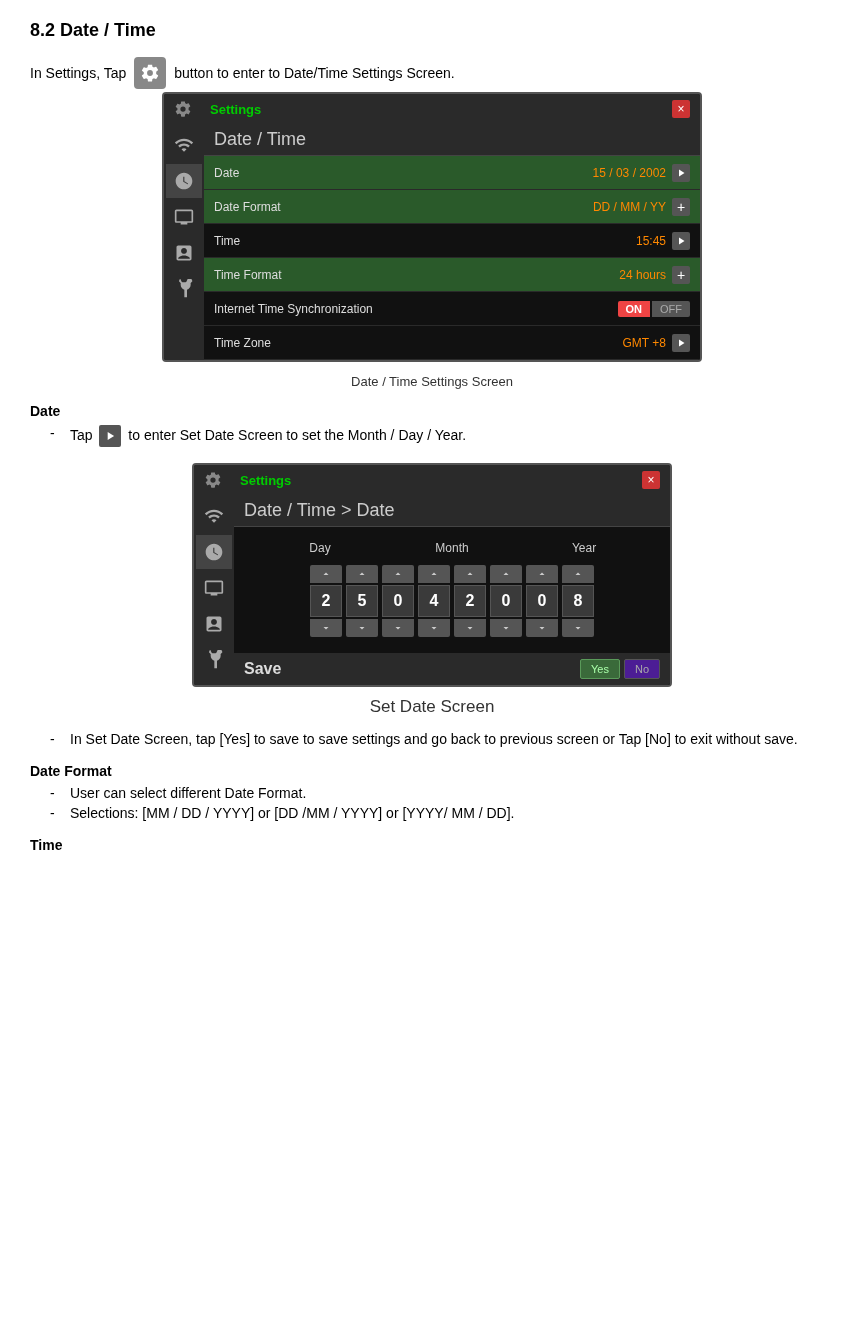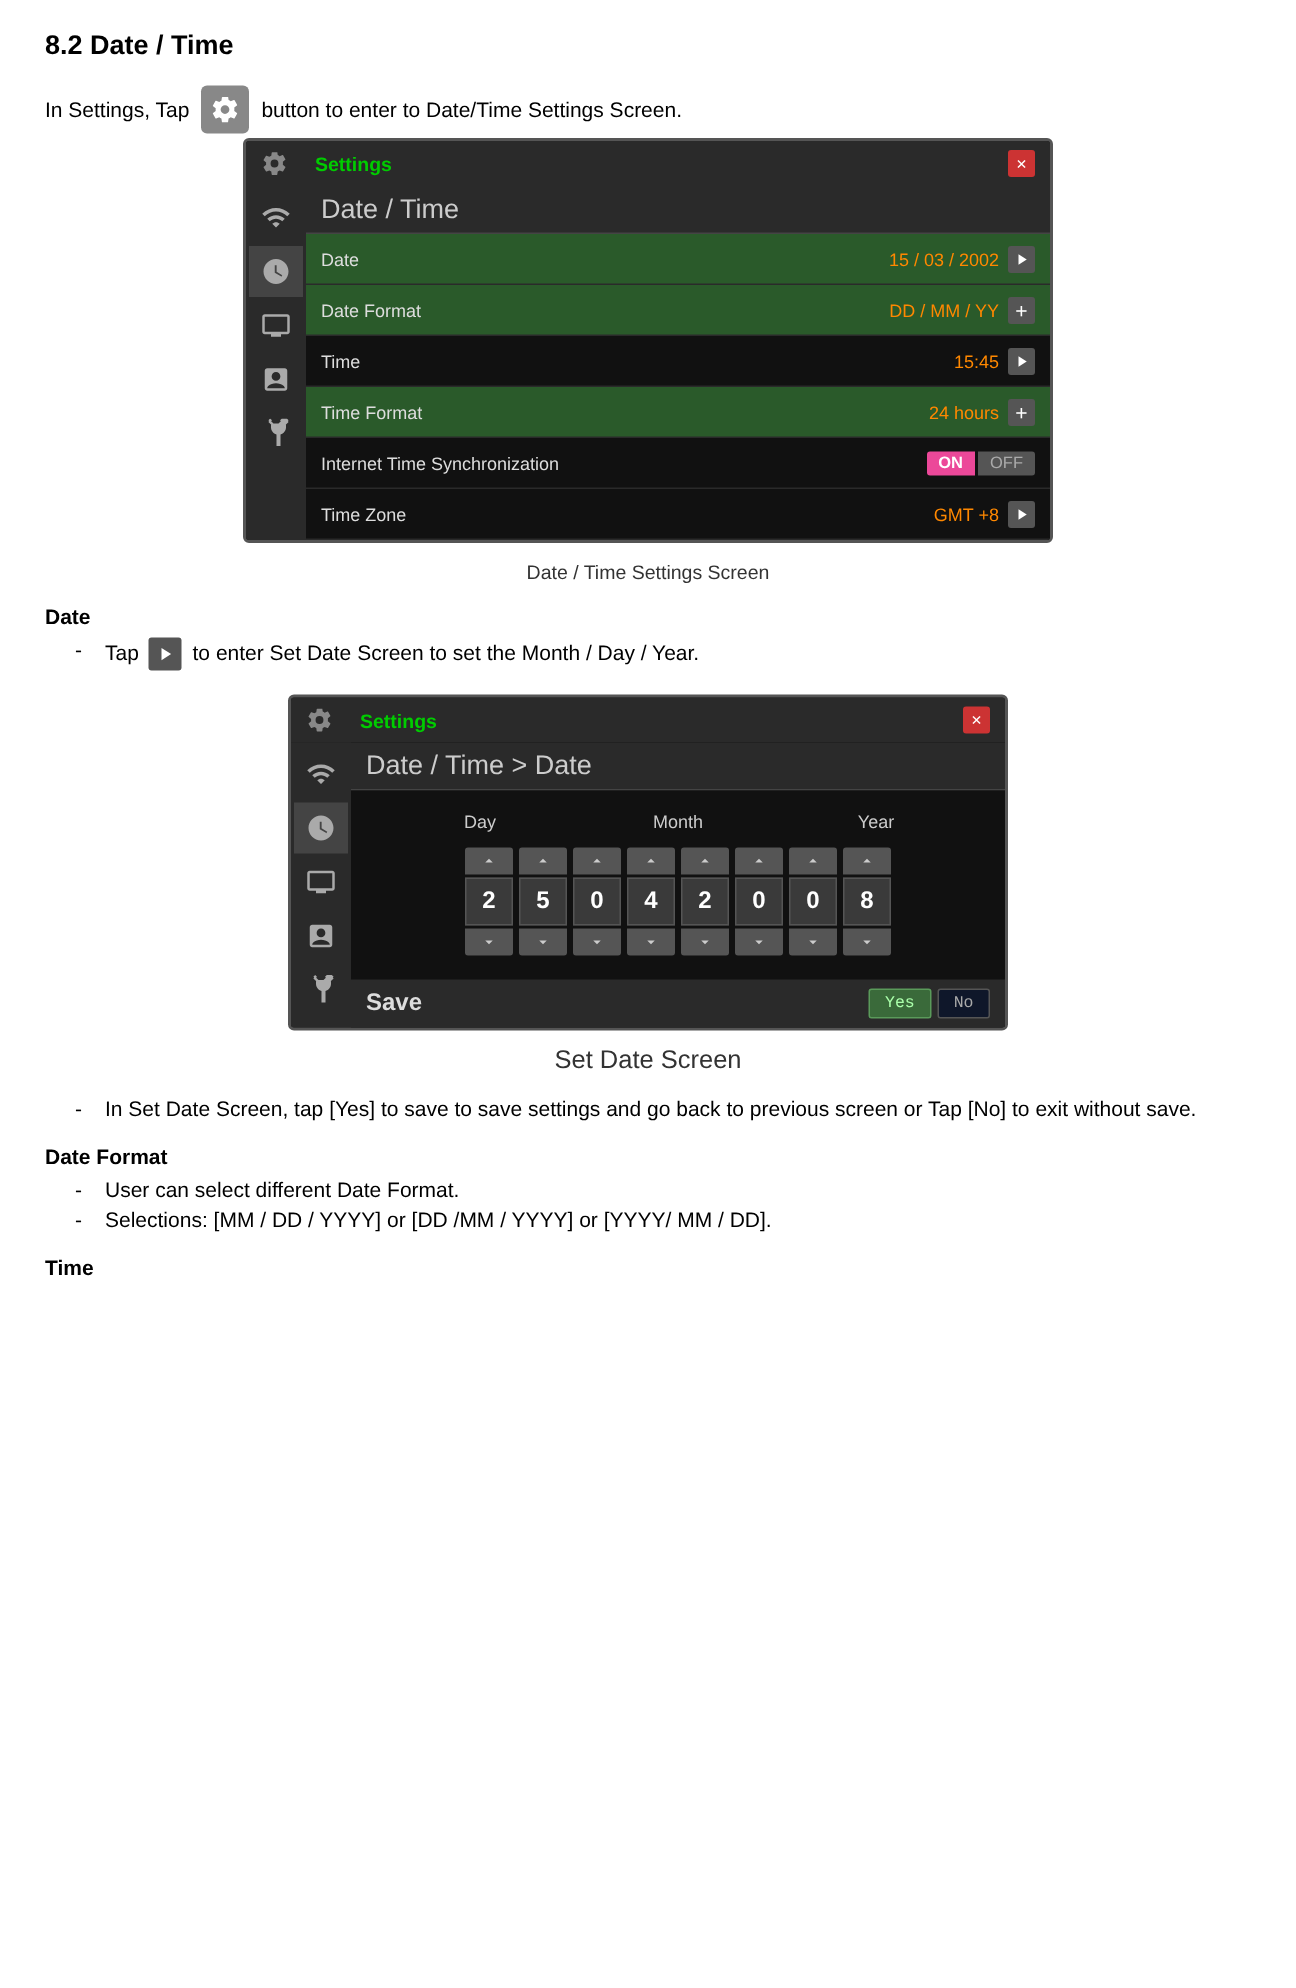--- a/index.html
+++ b/index.html
@@ -194,21 +194,21 @@
       font-size: 14px;
       cursor: pointer;
     }
 
     .toggle-group {
       display: flex;
       gap: 2px;
     }
 
     .toggle-on {
-      background: #ec4899;
+      background: #ef4444;
       color: white;
       padding: 2px 8px;
       border-radius: 2px 0 0 2px;
       font-size: 11px;
       font-weight: bold;
     }
 
     .toggle-off {
       background: #555;
       color: #aaa;
@@ -363,35 +363,34 @@
 
     .save-label {
       color: #ddd;
       font-size: 16px;
       font-weight: bold;
     }
 
     .save-btns {
       display: flex;
       gap: 4px;
-      font-family: Liberation Mono, monospace;
     }
 
     .yes-btn {
       background: #3a6a3a;
       color: #aaffaa;
       padding: 3px 10px;
       border-radius: 2px;
       font-size: 11px;
       cursor: pointer;
       border: 1px solid #5a9a5a;
     }
 
     .no-btn {
-      background: #0f172a;
+      background: #4c1d95;
       color: #aaa;
       padding: 3px 10px;
       border-radius: 2px;
       font-size: 11px;
       cursor: pointer;
       border: 1px solid #555;
     }
 
     .screen-caption2 {
       text-align: center;

